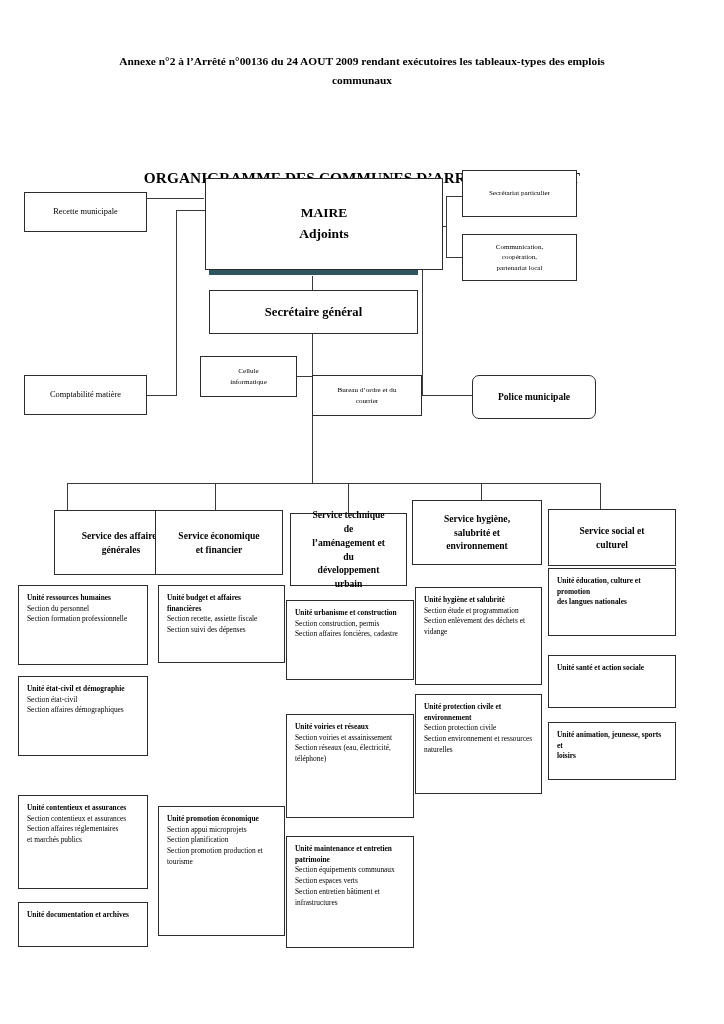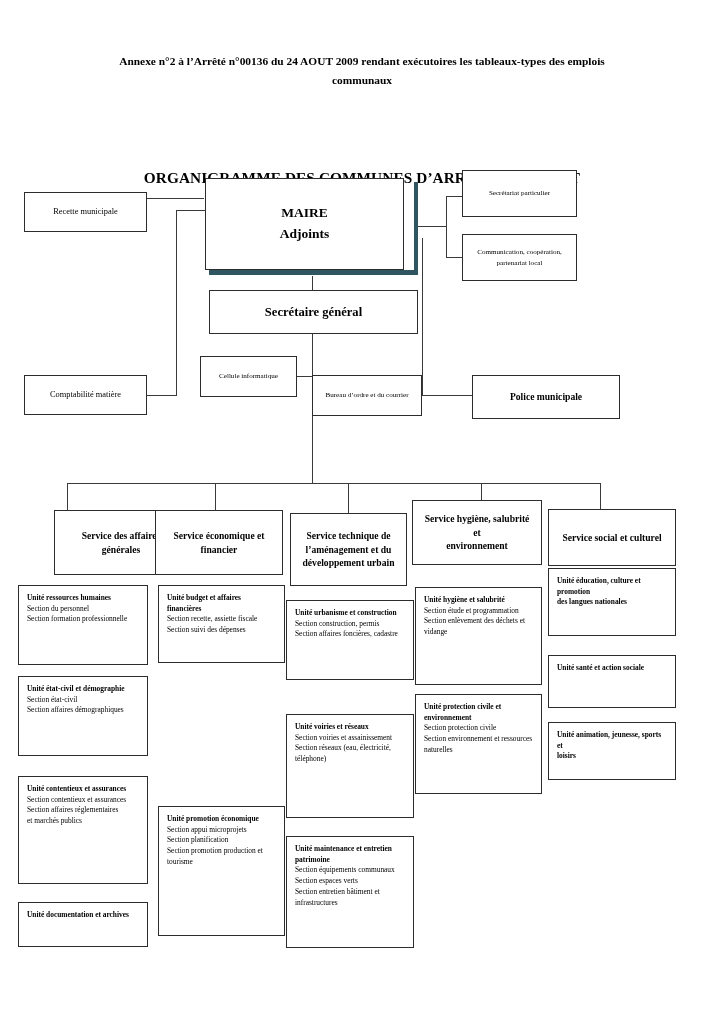--- a/index.html
+++ b/index.html
@@ -24,21 +24,21 @@
   .box{
     position:absolute;border:1px solid #2c2c2c;background:#fff;
     box-sizing:border-box;
   }
   .box .t{
     display:block;width:100%;
   }
   
   .ctr{
     display:flex;align-items:center;justify-content:center;
-    text-align:center;padding:3px 9px;line-height:1.45;
+    text-align:center;padding:3px 21px;line-height:1.45;
   }
   
   .unit{
     padding:7px 7px 5px 8px;line-height:1.45;text-align:left;
   }
   .unit .hd{display:block;font-weight:bold;}
   .unit .ln{display:block;}
 
   .fs-maire{font-size:13.5px;font-weight:bold;line-height:1.55;}
   .fs-sg{font-size:12.6px;font-weight:bold;}
@@ -97,21 +97,21 @@
   <div class="ln-v" style="left:348px;top:483px;height:30px;"></div>
   <div class="ln-v" style="left:481px;top:483px;height:17px;"></div>
   <div class="ln-v" style="left:600px;top:483px;height:26px;"></div>
 
   <div class="box ctr fs-mid" style="left:24px;top:192px;width:123px;height:40px;">
     <span class="t">Recette municipale</span>
   </div>
 
   <div class="shadow-bar" style="left:209px;top:270px;width:209px;height:5px;"></div>
   <div class="shadow-side" style="left:414px;top:182px;width:4px;height:92px;"></div>
-  <div class="box ctr fs-maire" style="left:205px;top:178px;width:199px;height:92px;">
+  <div class="box ctr fs-maire" style="left:205px;top:178px;width:238px;height:92px;">
     <span>
       <span class="t">MAIRE</span>
       <span class="t">Adjoints</span>
     </span>
   </div>
 
   <div class="box ctr fs-small" style="left:462px;top:170px;width:115px;height:47px;">
     <span class="t">Secrétariat particulier</span>
   </div>
 
@@ -131,21 +131,21 @@
   </div>
 
   <div class="box ctr fs-small" style="left:200px;top:356px;width:97px;height:41px;">
     <span class="t">Cellule informatique</span>
   </div>
 
   <div class="box ctr fs-small" style="left:312px;top:375px;width:110px;height:41px;">
     <span class="t">Bureau d’ordre et du courrier</span>
   </div>
 
-  <div class="box ctr fs-serv" style="left:472px;top:375px;width:148px;height:44px;">
+  <div class="box ctr fs-serv" style="left:472px;top:375px;width:124px;height:44px;border-radius:7px;">
     <span class="t">Police municipale</span>
   </div>
 
   <div class="box ctr fs-serv" style="left:18px;top:510px;width:134px;height:65px;margin-left:36px;">
     <span class="t">Service des affaires générales</span>
   </div>
 
   <div class="box ctr fs-serv" style="left:155px;top:510px;width:128px;height:65px;">
     <span class="t">Service économique et financier</span>
   </div>
@@ -174,21 +174,21 @@
     <span class="ln">Section du personnel</span>
     <span class="ln">Section formation professionnelle</span>
   </div>
 
   <div class="box unit fs-unit" style="left:18px;top:676px;width:130px;height:80px;">
     <span class="hd">Unité état-civil et démographie</span>
     <span class="ln">Section état-civil</span>
     <span class="ln">Section affaires démographiques</span>
   </div>
 
-  <div class="box unit fs-unit" style="left:18px;top:776px;width:130px;height:108px;">
+  <div class="box unit fs-unit" style="left:18px;top:795px;width:130px;height:94px;">
     <span class="hd">Unité contentieux et assurances</span>
     <span class="ln">Section contentieux et assurances</span>
     <span class="ln">Section affaires réglementaires</span>
     <span class="ln">et marchés publics</span>
   </div>
 
   <div class="box unit fs-unit" style="left:18px;top:902px;width:130px;height:45px;">
     <span class="hd">Unité documentation et archives</span>
   </div>
 

